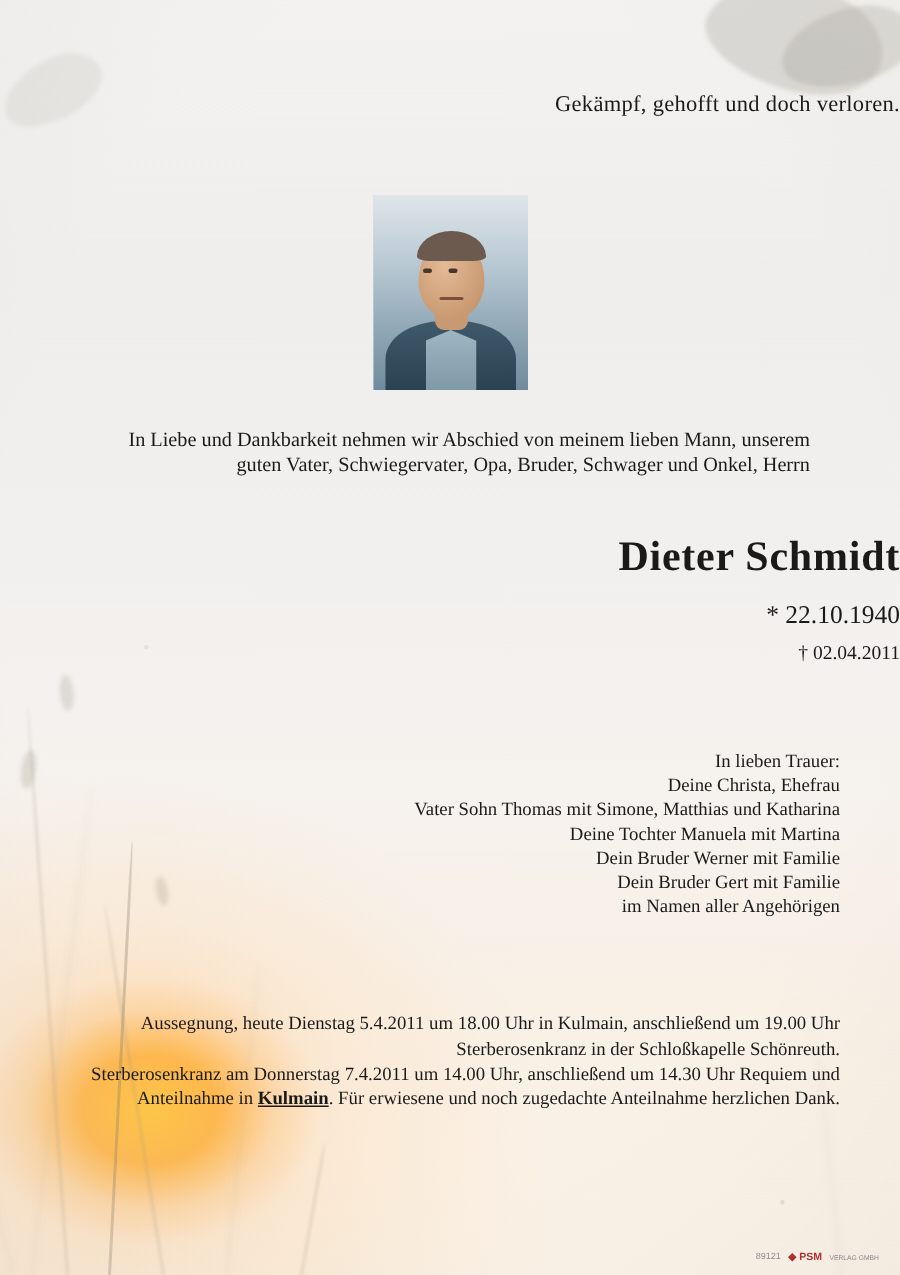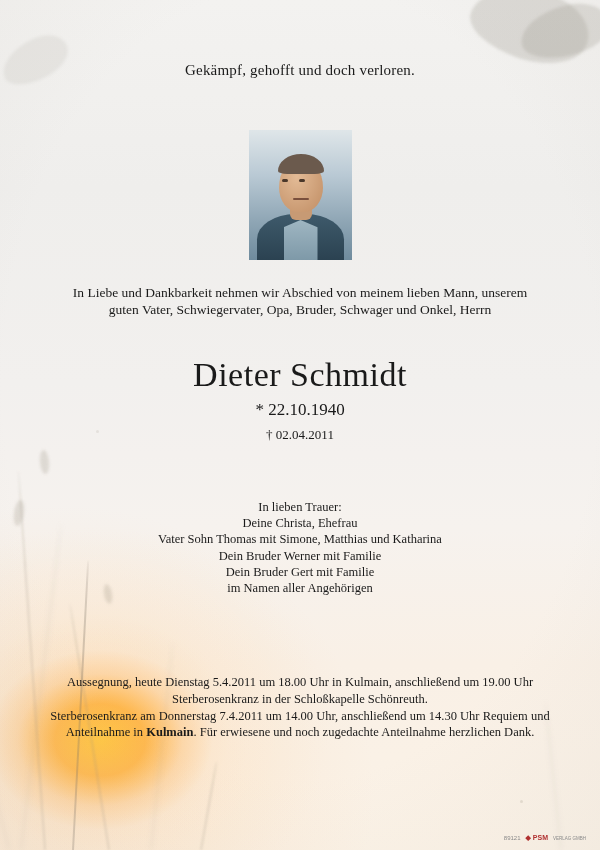--- a/index.html
+++ b/index.html
@@ -58,21 +58,21 @@
     background: radial-gradient(ellipse 90% 85% at 50% 45%, rgba(255,255,255,0) 55%, rgba(210,205,198,0.28) 100%);
   }
 
   .content {
     position: absolute;
     inset: 0;
     z-index: 5;
   }
 
   .line {
-    text-align: center;
+    text-align: right;
     color: #1a1a1a;
   }
 
   #headline {
     position: absolute;
     top: 62px;
     left: 0;
     right: 0;
     font-size: 15px;
     letter-spacing: 0.2px;
@@ -171,22 +171,23 @@
     right: 60px;
     font-size: 13.5px;
     line-height: 17px;
   }
 
   #name {
     position: absolute;
     top: 356px;
     left: 0;
     right: 0;
-    font-size: 34px;
+    font-size: 28px;
     letter-spacing: 0.5px;
+    font-weight: bold;
   }
 
   #born {
     position: absolute;
     top: 400px;
     left: 0; right: 0;
     font-size: 17px;
   }
   #died {
     position: absolute;
@@ -205,21 +206,21 @@
   }
 
   #notice {
     position: absolute;
     top: 674px;
     left: 40px;
     right: 40px;
     font-size: 12.5px;
     line-height: 16.8px;
   }
-  #notice b { font-weight: bold; }
+  #notice b { font-weight: bold; text-decoration: underline; }
 
   #footer {
     position: absolute;
     bottom: 8px;
     right: 14px;
     display: flex;
     align-items: center;
     gap: 5px;
     font-size: 6px;
     color: #8a8a8a;
@@ -292,20 +293,21 @@
 
     <div id="name" class="line">Dieter Schmidt</div>
 
     <div id="born" class="line">* 22.10.1940</div>
     <div id="died" class="line">† 02.04.2011</div>
 
     <div id="mourners">
       <div class="line">In lieben Trauer:</div>
       <div class="line">Deine Christa, Ehefrau</div>
       <div class="line">Vater Sohn Thomas mit Simone, Matthias und Katharina</div>
+      <div class="line">Deine Tochter Manuela mit Martina</div>
       <div class="line">Dein Bruder Werner mit Familie</div>
       <div class="line">Dein Bruder Gert mit Familie</div>
       <div class="line">im Namen aller Angehörigen</div>
     </div>
 
     <div id="notice">
       <div class="line">Aussegnung, heute Dienstag 5.4.2011 um 18.00 Uhr in Kulmain, anschließend um 19.00 Uhr</div>
       <div class="line">Sterberosenkranz in der Schloßkapelle Schönreuth.</div>
       <div class="line">Sterberosenkranz am Donnerstag 7.4.2011 um 14.00 Uhr, anschließend um 14.30 Uhr Requiem und</div>
       <div class="line">

